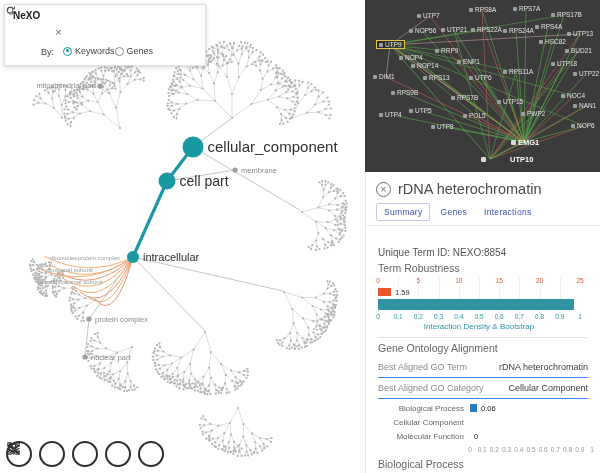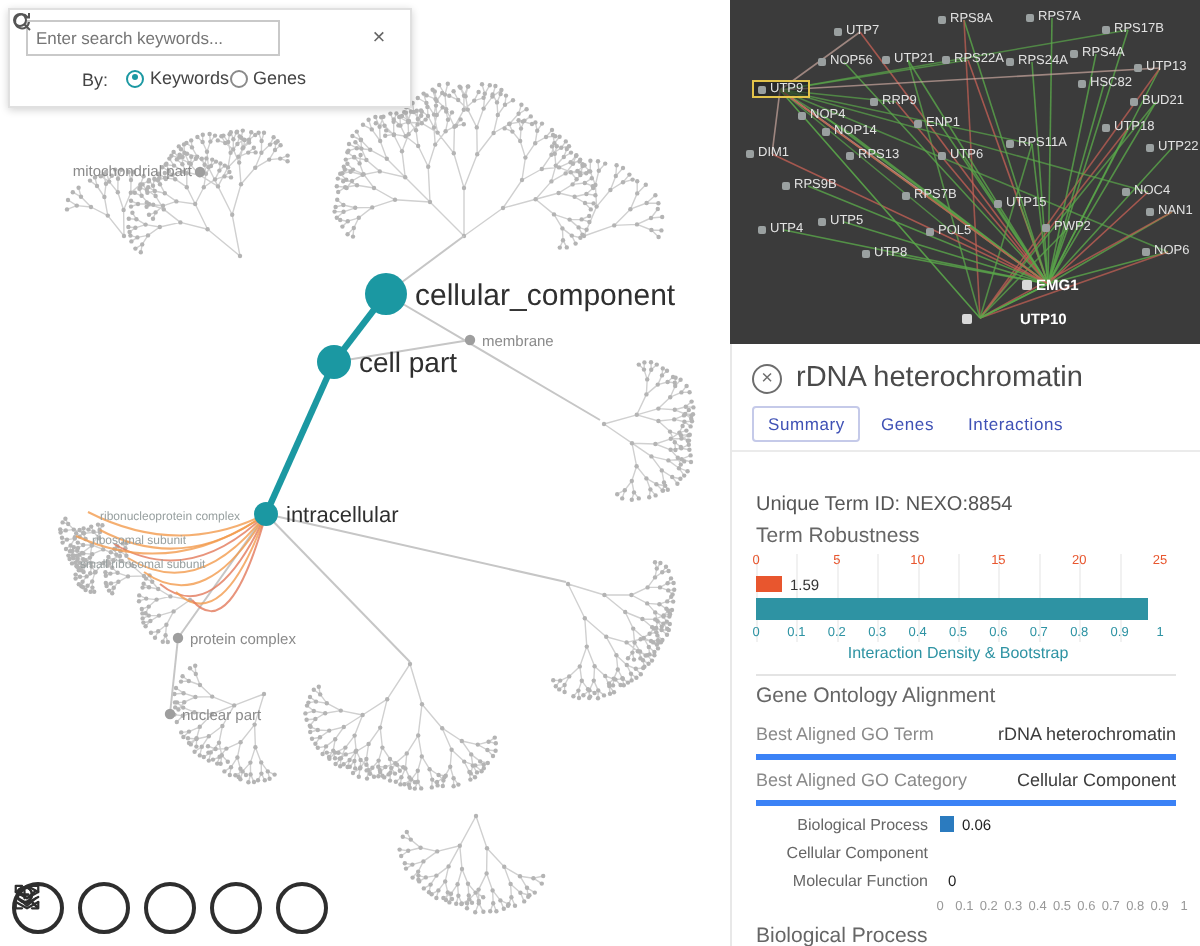--- a/index.html
+++ b/index.html
@@ -63,21 +63,21 @@
   .tick-row span{position:absolute;transform:translateX(-50%);top:0;}
   .bar-row{position:relative;margin:3px 0;height:11px;}
   .hbar{height:100%;}
   .bar-row.small{height:8px;}
   .bar-val{position:absolute;left:0;top:0;font-size:7.5px;color:#333;margin-left:4px;}
   .axis-label{width:202px;text-align:center;font-size:8px;color:#2e93a3;margin:1px 0 2px;}
   .legend{display:flex;gap:10px;align-items:center;margin:2px 0 0;}
   .legend-item{display:inline-flex;align-items:center;gap:3px;font-size:7.5px;color:#555;}
   .legend-item .sq{width:7px;height:7px;display:inline-block;}
 
-  .go-row{display:flex;justify-content:space-between;font-size:9px;padding:5px 0;border-bottom:3px solid #3b82f6;}
+  .go-row{display:flex;justify-content:space-between;font-size:9px;padding:5px 0;border-bottom:1px solid #3b82f6;}
   .go-k{color:#8a8a8a;}
   .go-v{color:#3c3c3c;}
 
   #align-chart{margin-top:4px;}
   .al-row{display:flex;align-items:center;margin:4px 0;height:10px;}
   .al-label{width:86px;text-align:right;font-size:8px;color:#666;padding-right:6px;flex:none;}
   .al-track{position:relative;width:122px;height:10px;}
   .al-bar{position:absolute;left:0;top:1px;height:8px;display:inline-block;}
   .al-val{position:absolute;top:1px;font-size:7.5px;color:#222;}
   .al-axis{margin-left:92px;position:relative;height:9px;font-size:6.5px;color:#999;}
@@ -1267,22 +1267,22 @@
         <circle cx="89" cy="319" r="2.6" fill="#9e9e9e"></circle>
         <text x="95" y="322" text-anchor="start" font-size="7.5" fill="#8a8a8a">protein complex</text>
         <circle cx="85" cy="357" r="2.6" fill="#9e9e9e"></circle>
         <text x="91" y="360" text-anchor="start" font-size="7.5" fill="#8a8a8a">nuclear part</text>
         <text x="50" y="260" font-size="6" fill="#98a0a0">ribonucleoprotein complex</text>
         <text x="46" y="272" font-size="6" fill="#98a0a0">ribosomal subunit</text>
         <text x="40" y="284" font-size="6" fill="#98a0a0">small ribosomal subunit</text>
       </svg>
 
     <div class="search-card">
+      <div class="search-title">NeXO</div>
       <div class="search-row">
-        <input type="text" placeholder="Enter search keywords..." style="">
         <span class="icon-btn">
           <svg viewBox="0 0 24 24">
               <circle cx="10" cy="10" r="6"></circle>
               <line x1="14.5" y1="14.5" x2="20" y2="20"></line>
             </svg>
         </span>
         <span class="icon-btn">
           <svg viewBox="0 0 24 24">
               <path d="M17.5 7a7 7 0 1 0 1.5 5"></path>
               <polyline points="19 3 19 7.5 14.5 7.5"></polyline>

